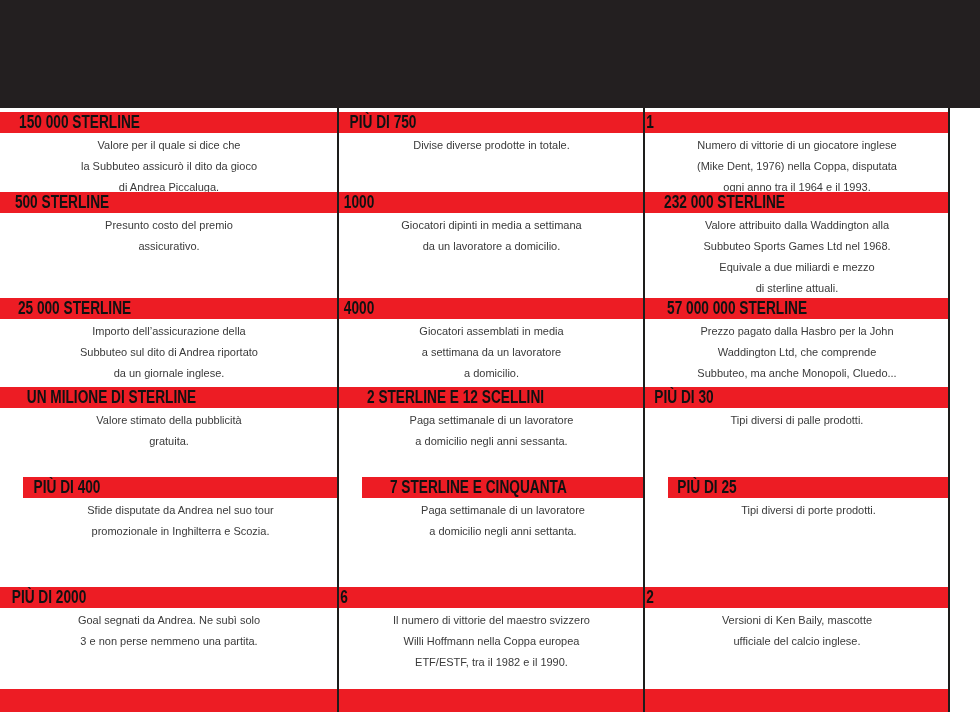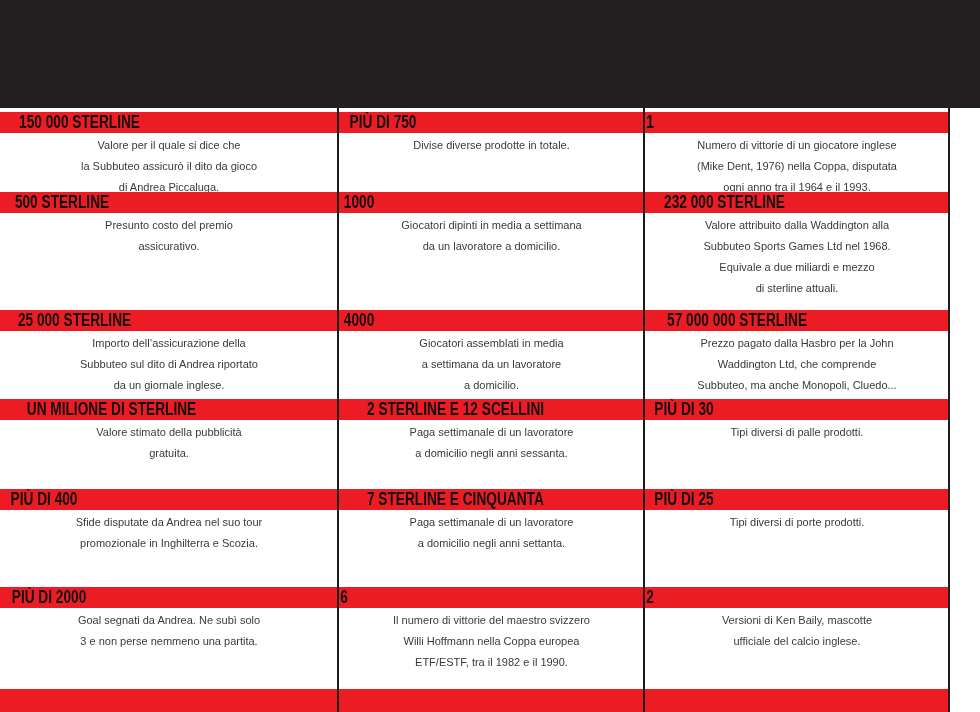--- a/index.html
+++ b/index.html
@@ -26,24 +26,24 @@
   .divider.d2 { left: 643px; }
   .divider.d3 { left: 948px; }
 
   .col { position: absolute; top: 112px; display: flex; flex-direction: column; }
   .col1 { left: 0;    width: 338px; }
   .col2 { left: 339px; width: 305px; }
   .col3 { left: 645px; width: 304px; }
 
   .cell { overflow: hidden; }
   .cell.r1 { height: 80px; }
-  .cell.r2 { height: 118px; }
+  .cell.r2 { height: 106px; }
   .cell.r3 { height: 89px; }
   .cell.r4 { height: 90px; }
-  .cell.r5 { height: 98px; }
+  .cell.r5 { height: 110px; margin-left: 23px; }
   .cell.r6 { height: 102px; }
 
   .bar {
     height: 21px; width: 100%;
     background: #ed1c24;
     display: flex; align-items: center; justify-content: flex-start;
   }
   .bar-text {
     display: inline-block;
     color: #111111;

